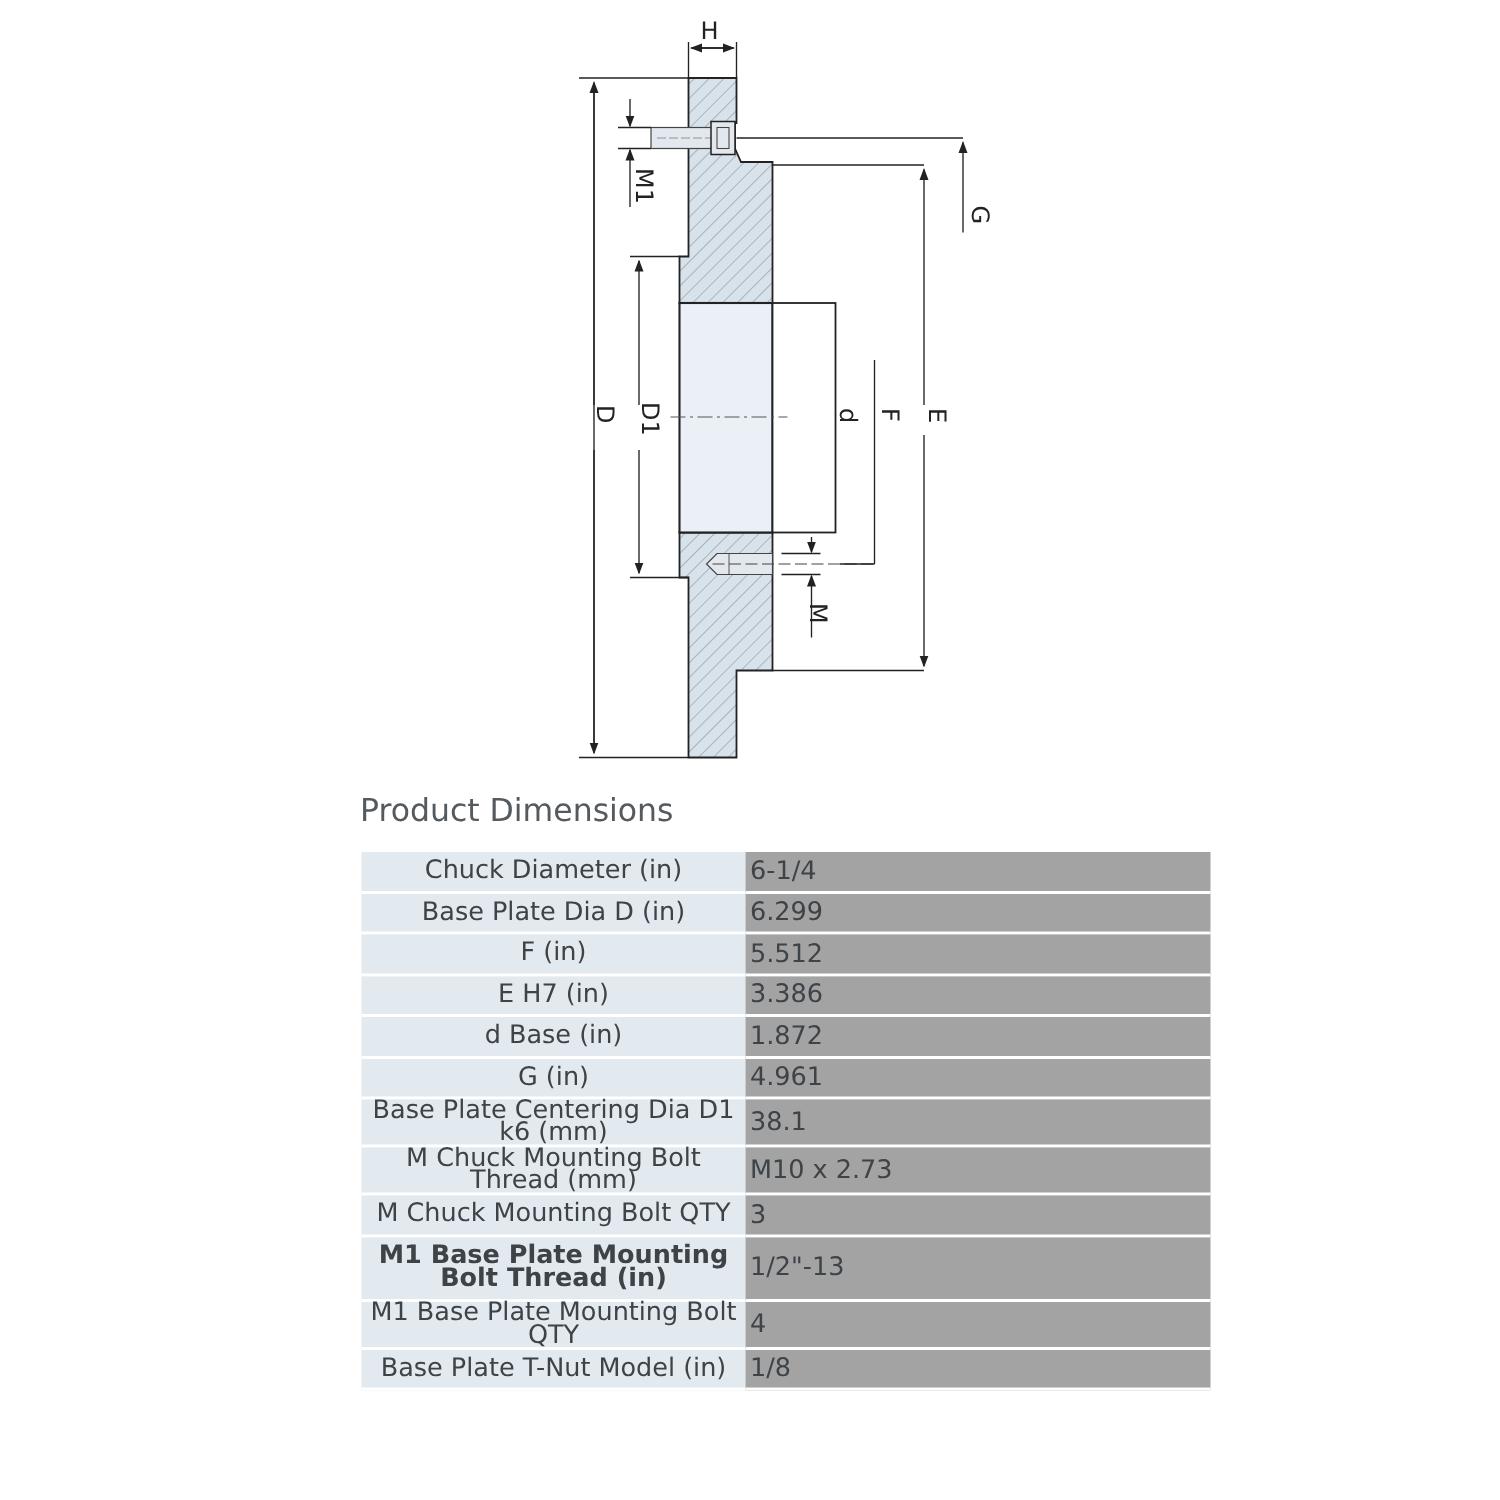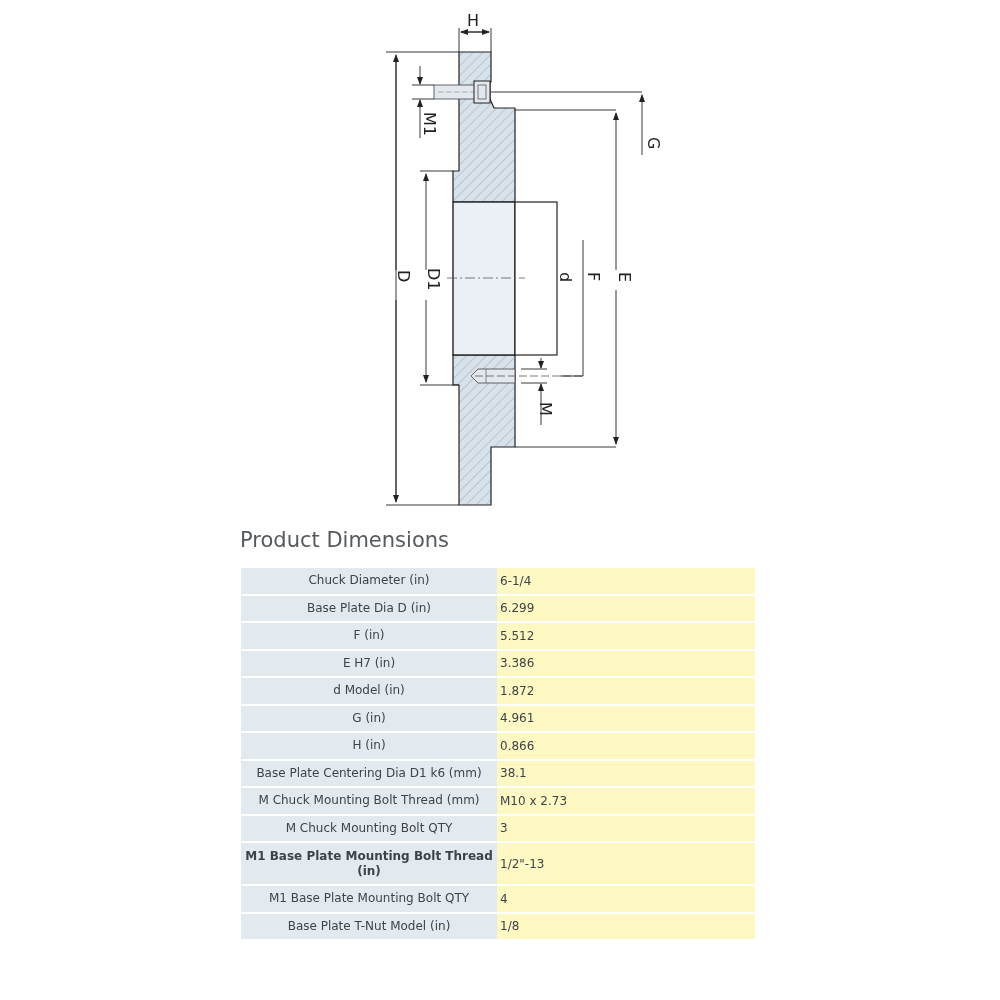--- a/index.html
+++ b/index.html
@@ -1,23 +1,23 @@
 <!DOCTYPE html>
 <html><head>
 <meta charset="utf-8">
 <style>
   html, body { margin: 0; padding: 0; background: #ffffff; }
   body { width: 1000px; height: 1000px; position: relative; overflow: hidden; font-family: "Liberation Sans", sans-serif; }
   .drawing { position: absolute; left: 0; top: 0; width: 1000px; height: 520px; }
   .drawing svg { position: absolute; left: 0; top: 0; }
   .title { position: absolute; left: 240px; top: 528px; font-size: 21px; color: #555a5f; font-family: "DejaVu Sans", sans-serif; font-weight: normal; letter-spacing: 0px; }
-  table.dims { position: absolute; left: 241px; top: 568px; width: 514px; border-collapse: separate; border-spacing: 0; font-family: "DejaVu Sans", sans-serif; font-size: 12px; color: #3e4348; }
+  table.dims { position: absolute; left: 241px; top: 568px; width: 566px; border-collapse: separate; border-spacing: 0; font-family: "DejaVu Sans", sans-serif; font-size: 17px; color: #3e4348; }
   table.dims td { padding: 0; vertical-align: middle; border-bottom: 2px solid #ffffff; }
   table.dims td.lbl { width: 256px; text-align: center; background: #e3eaef; height: 25.5px; line-height: 15px; }
-  table.dims td.val { background: #fef9c3; padding-left: 3px; text-align: left; }
+  table.dims td.val { background: #a3a3a3; padding-left: 3px; text-align: left; }
   table.dims tr.tall td.lbl { height: 41px; font-weight: bold; }
 </style>
 </head>
 <body>
 
 <div class="drawing">
   <svg width="1000" height="520" viewBox="0 0 1000 520" xmlns="http://www.w3.org/2000/svg">
     <defs>
       <pattern id="hatch" patternUnits="userSpaceOnUse" width="7" height="7" patternTransform="rotate(45)">
         <rect width="7" height="7" fill="#d8e2ea"></rect>
@@ -120,30 +120,26 @@
       </tr>
     <tr>
         <td class="lbl">F (in)</td>
         <td class="val">5.512</td>
       </tr>
     <tr>
         <td class="lbl">E H7 (in)</td>
         <td class="val">3.386</td>
       </tr>
     <tr>
-        <td class="lbl">d Model (in)</td>
+        <td class="lbl">d Base (in)</td>
         <td class="val">1.872</td>
       </tr>
     <tr>
         <td class="lbl">G (in)</td>
         <td class="val">4.961</td>
-      </tr>
-    <tr>
-        <td class="lbl">H (in)</td>
-        <td class="val">0.866</td>
       </tr>
     <tr>
         <td class="lbl">Base Plate Centering Dia D1 k6 (mm)</td>
         <td class="val">38.1</td>
       </tr>
     <tr>
         <td class="lbl">M Chuck Mounting  Bolt  Thread (mm)</td>
         <td class="val">M10 x 2.73</td>
       </tr>
     <tr>

